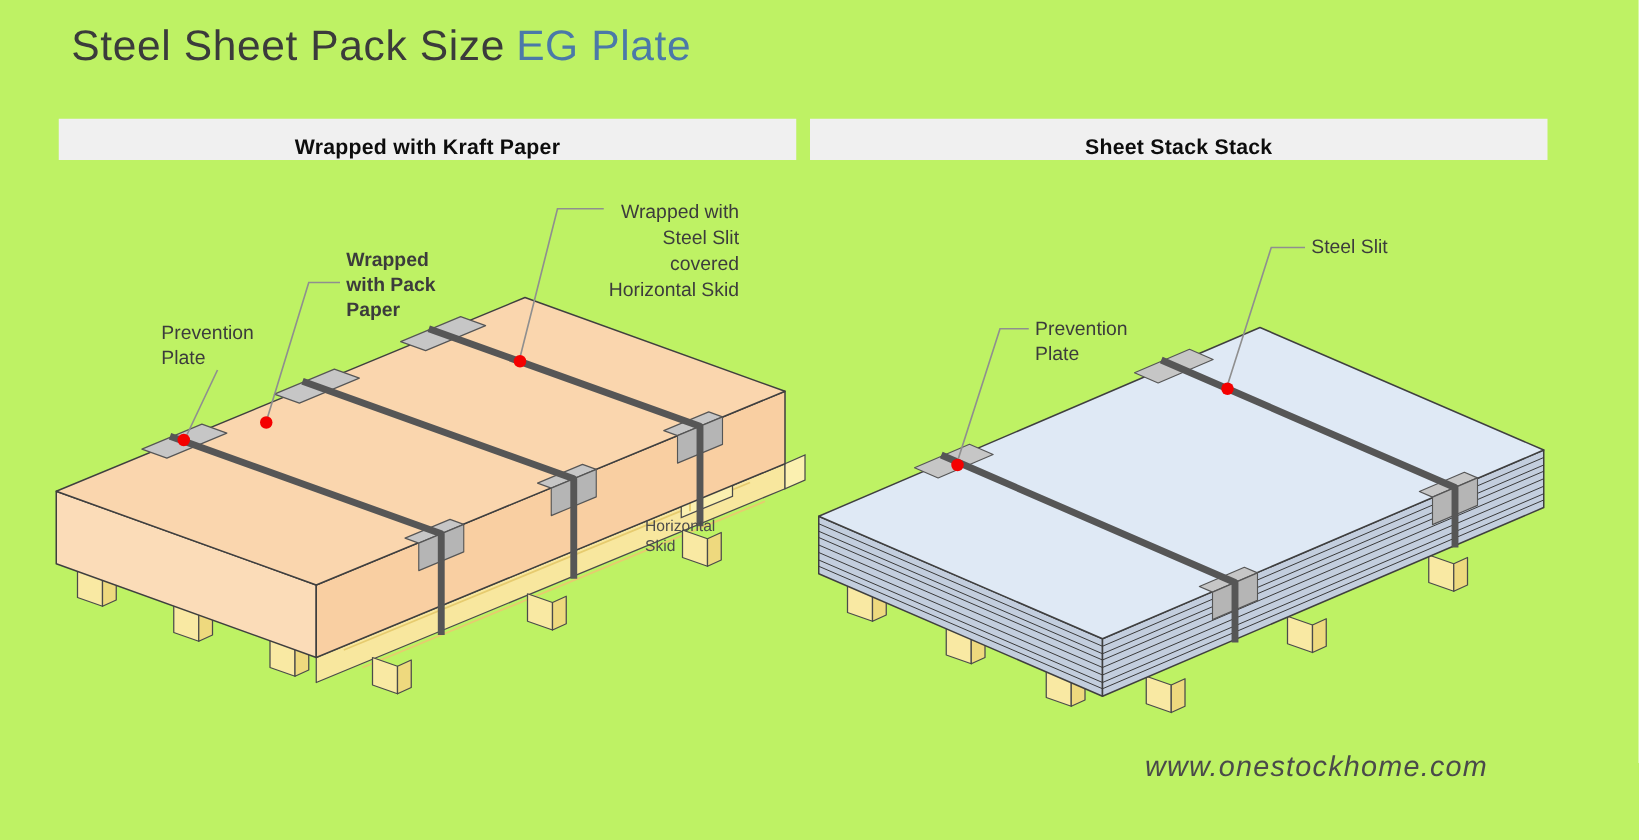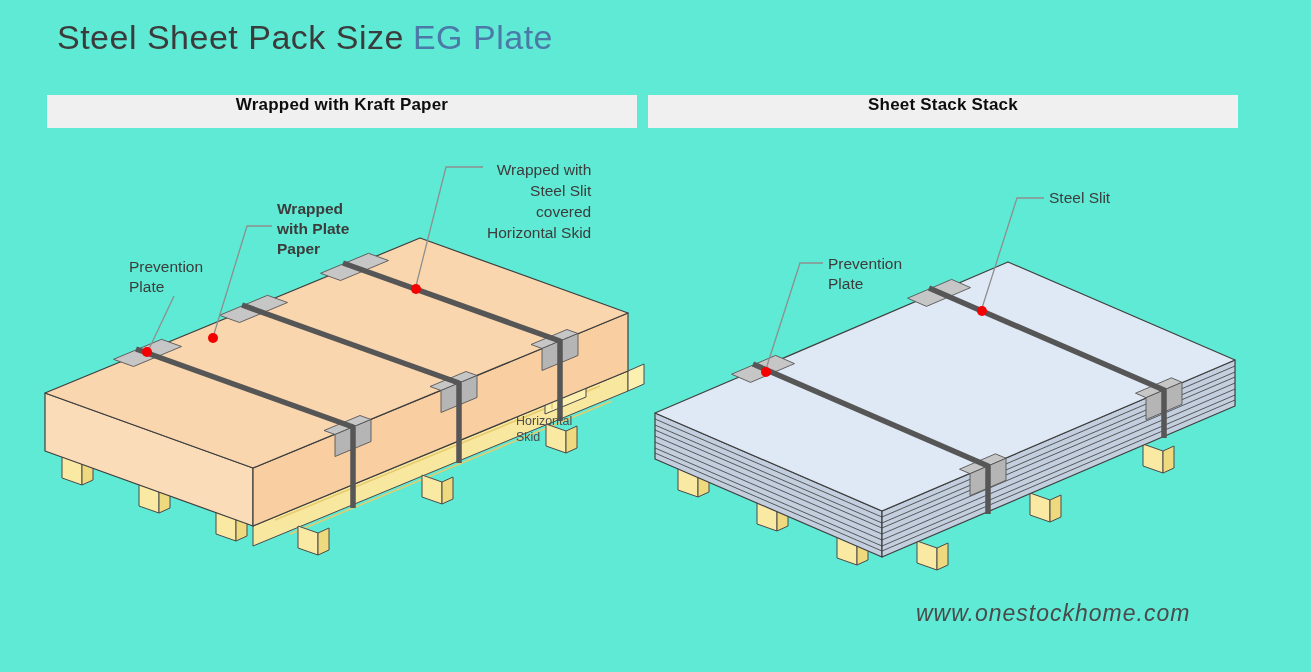--- a/index.html
+++ b/index.html
@@ -1,29 +1,29 @@
 <!DOCTYPE html>
 <html><head>
 <meta charset="utf-8">
 <style>
   html,body{margin:0;padding:0;background:#ffffff;}
   #stage{
-    position:relative;width:1311px;height:672px;background:#5eead4;overflow:hidden;
+    position:relative;width:1311px;height:672px;background:#bef264;overflow:hidden;
     font-family:"Liberation Sans","DejaVu Sans",sans-serif;
   }
   
   .title{
     position:absolute;left:57px;top:18px;font-size:34px;font-weight:300;
     letter-spacing:0.5px;color:#3b3b3b;white-space:nowrap;
   }
   .title .hl{color:#4b79a8;margin-left:9px;}
   
   .bar{
     position:absolute;top:95px;height:33px;width:590px;background:#f0f0f0;
-    display:flex;align-items:flex-start;justify-content:center;
+    display:flex;align-items:flex-end;justify-content:center;
     font-size:17px;font-weight:700;color:#0d0d0d;letter-spacing:0.2px;
   }
   .bar.left{left:47px;}
   .bar.right{left:648px;}
   
   .lbl{
     position:absolute;font-size:15.5px;line-height:20px;color:#3c3c3c;
     white-space:nowrap;font-weight:400;
   }
   .lbl.small{
@@ -176,21 +176,21 @@
     </g>
   </svg>
 
   <div class="lbl" style="left:129px;top:257px;">
     <div>Prevention</div>
     <div>Plate</div>
   </div>
 
   <div class="lbl" style="left:277px;top:199px;font-weight:bold;">
     <div>Wrapped</div>
-    <div>with Plate</div>
+    <div>with Pack</div>
     <div>Paper</div>
   </div>
 
   <div class="lbl" style="left:487px;top:159px;line-height:21px;text-align:right;">
     <div>Wrapped with</div>
     <div>Steel Slit</div>
     <div>covered</div>
     <div>Horizontal Skid</div>
   </div>
 

